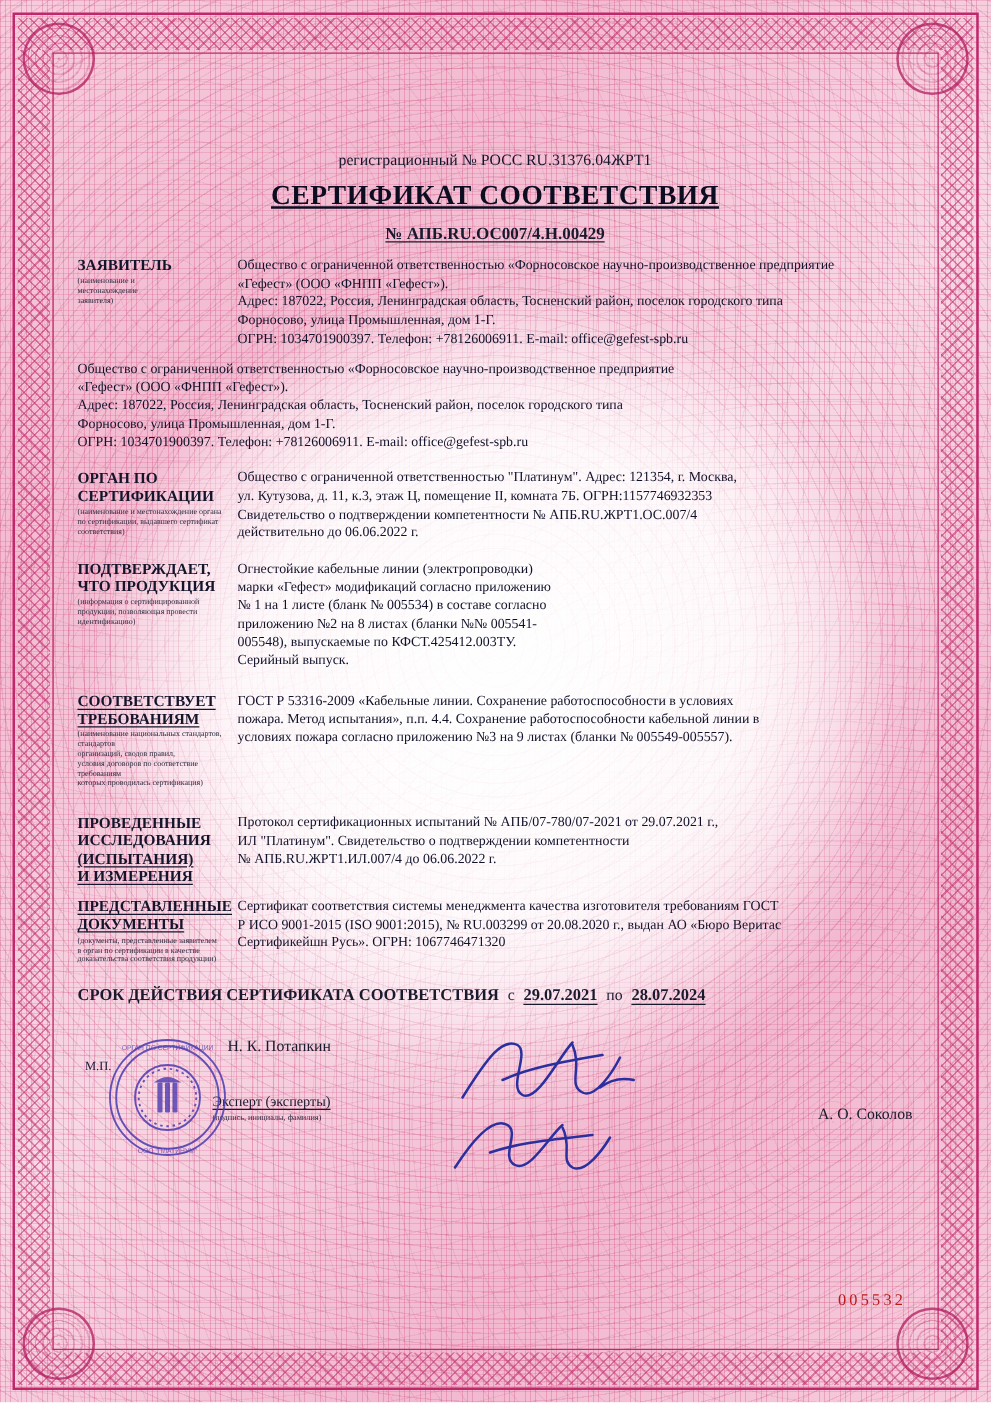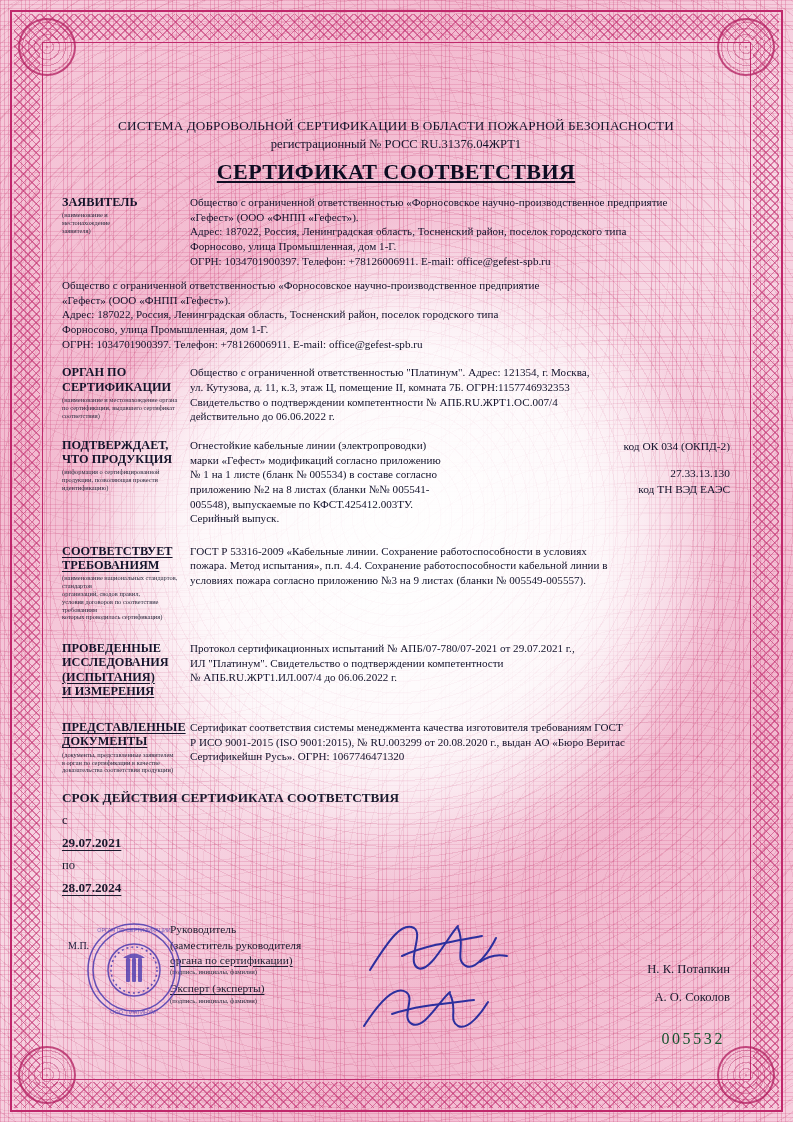--- a/index.html
+++ b/index.html
@@ -169,21 +169,20 @@
     line-height: 1.45;
   }
 
   .validity {
     margin-top: 16px;
     font-size: 13.2px;
     font-weight: bold;
     display: flex;
     align-items: baseline;
     gap: 7px;
-    flex-direction: column;
   }
   .validity .u { text-decoration: underline; text-underline-offset: 3px; font-weight: bold; }
   .validity .w { font-weight: normal; font-size: 12.6px; }
 
   .sign-block {
     margin-top: 26px;
     position: relative;
     padding-left: 108px;
     min-height: 128px;
   }
@@ -218,23 +217,23 @@
     pointer-events: none;
   }
   .scribble svg { display: block; }
   .scribble.s1 { left: 300px; top: -6px; }
   .scribble.s2 { left: 296px; top: 56px; }
 
   .serial {
     position: absolute;
     right: 68px;
     bottom: 74px;
-    font-size: 16px;
+    font-size: 13px;
     letter-spacing: 2.6px;
-    color: #14532d;
+    color: #b91c1c;
     font-family: "Liberation Serif", serif;
   }
 </style>
 </head>
 <body>
 
 <div class="page">
 
   <div class="bg-base"></div>
   <div class="bg-rings"></div>
@@ -243,23 +242,23 @@
   <div class="frame-outer"></div>
   <div class="frame-band"></div>
   <div class="frame-inner"></div>
   <div class="corner tl"></div>
   <div class="corner tr"></div>
   <div class="corner bl"></div>
   <div class="corner br"></div>
 
   <div class="content">
 
-    <div class="hdr-line1">СИСТЕМА ДОБРОВОЛЬНОЙ СЕРТИФИКАЦИИ В ОБЛАСТИ ПОЖАРНОЙ БЕЗОПАСНОСТИ</div>
     <div class="hdr-line2">регистрационный № РОСС RU.31376.04ЖРТ1</div>
     <div class="title">СЕРТИФИКАТ СООТВЕТСТВИЯ</div>
+    <div class="cert-no">№ АПБ.RU.ОС007/4.Н.00429</div>
 
     <div class="row">
       <div class="label-col">
         <div class="lab">ЗАЯВИТЕЛЬ</div>
         <div class="sub" style="white-space:pre-line">(наименование и
 местонахождение
 заявителя)</div>
       </div>
       <div class="body-col">
         <span class="ln">Общество с ограниченной ответственностью «Форносовское научно-производственное предприятие</span>
@@ -307,26 +306,20 @@
       <div class="body-col">
         <div class="two-col">
           <div class="left">
             <span class="ln">Огнестойкие кабельные линии (электропроводки)</span>
             <span class="ln">марки «Гефест» модификаций согласно приложению</span>
             <span class="ln">№ 1 на 1 листе (бланк № 005534) в составе согласно</span>
             <span class="ln">приложению №2 на 8 листах (бланки №№ 005541-</span>
             <span class="ln">005548), выпускаемые по  КФСТ.425412.003ТУ.</span>
             <span class="ln">Серийный выпуск.</span>
           </div>
-          <div class="right">
-            <div>код ОК 034 (ОКПД-2)</div>
-            <div style="height:10px"></div>
-            <div>27.33.13.130</div>
-            <div>код ТН ВЭД ЕАЭС</div>
-          </div>
         </div>
       </div>
     </div>
 
     <div class="row" style="margin-top:18px">
       <div class="label-col">
         <div class="lab u">СООТВЕТСТВУЕТ</div>
         <div class="lab u">ТРЕБОВАНИЯМ</div>
         <div class="sub" style="white-space:pre-line">(наименование национальных стандартов, стандартов
 организаций, сводов правил,
@@ -347,21 +340,21 @@
         <div class="lab u">(ИСПЫТАНИЯ)</div>
         <div class="lab u">И ИЗМЕРЕНИЯ</div>
       </div>
       <div class="body-col">
         <span class="ln">Протокол сертификационных испытаний № АПБ/07-780/07-2021 от 29.07.2021 г.,</span>
         <span class="ln">ИЛ "Платинум". Свидетельство о подтверждении компетентности</span>
         <span class="ln">№ АПБ.RU.ЖРТ1.ИЛ.007/4 до 06.06.2022 г.</span>
       </div>
     </div>
 
-    <div class="row" style="margin-top:22px">
+    <div class="row" style="margin-top:10px">
       <div class="label-col">
         <div class="lab u">ПРЕДСТАВЛЕННЫЕ</div>
         <div class="lab u">ДОКУМЕНТЫ</div>
         <div class="sub" style="white-space:pre-line">(документы, представленные заявителем
 в орган по сертификации в качестве
 доказательства соответствия продукции)</div>
       </div>
       <div class="body-col">
         <span class="ln">Сертификат соответствия системы менеджмента качества изготовителя требованиям ГОСТ</span>
         <span class="ln">Р ИСО 9001-2015 (ISO 9001:2015), № RU.003299 от 20.08.2020 г., выдан АО «Бюро Веритас</span>
@@ -417,30 +410,24 @@
         <svg width="150" height="64" viewBox="0 0 150 64" aria-hidden="true">
           <g fill="none" stroke="#2c2f9e" stroke-width="2" stroke-linecap="round">
             <path d="M6 48 C24 20, 38 8, 48 14 C58 20, 42 40, 54 46 C66 52, 82 22, 92 14"></path>
             <path d="M34 36 C58 28, 82 26, 116 22"></path>
             <path d="M92 16 C100 32, 90 42, 100 48 C110 53, 124 34, 130 24"></path>
           </g>
         </svg>
       </div>
 
       <div class="sign-row">
-        <div class="sign-left">
-          <div>Руководитель</div>
-          <div>(заместитель руководителя</div>
-          <div class="u">органа по сертификации)</div>
-          <div class="tiny">(подпись, инициалы, фамилия)</div>
-        </div>
         <div class="sign-name">Н. К. Потапкин</div>
       </div>
 
-      <div class="sign-row" style="margin-top:4px">
+      <div class="sign-row" style="margin-top:30px">
         <div class="sign-left">
           <div class="u">Эксперт (эксперты)</div>
           <div class="tiny">(подпись, инициалы, фамилия)</div>
         </div>
         <div class="sign-name">А. О. Соколов</div>
       </div>
 
     </div>
   </div>
 

